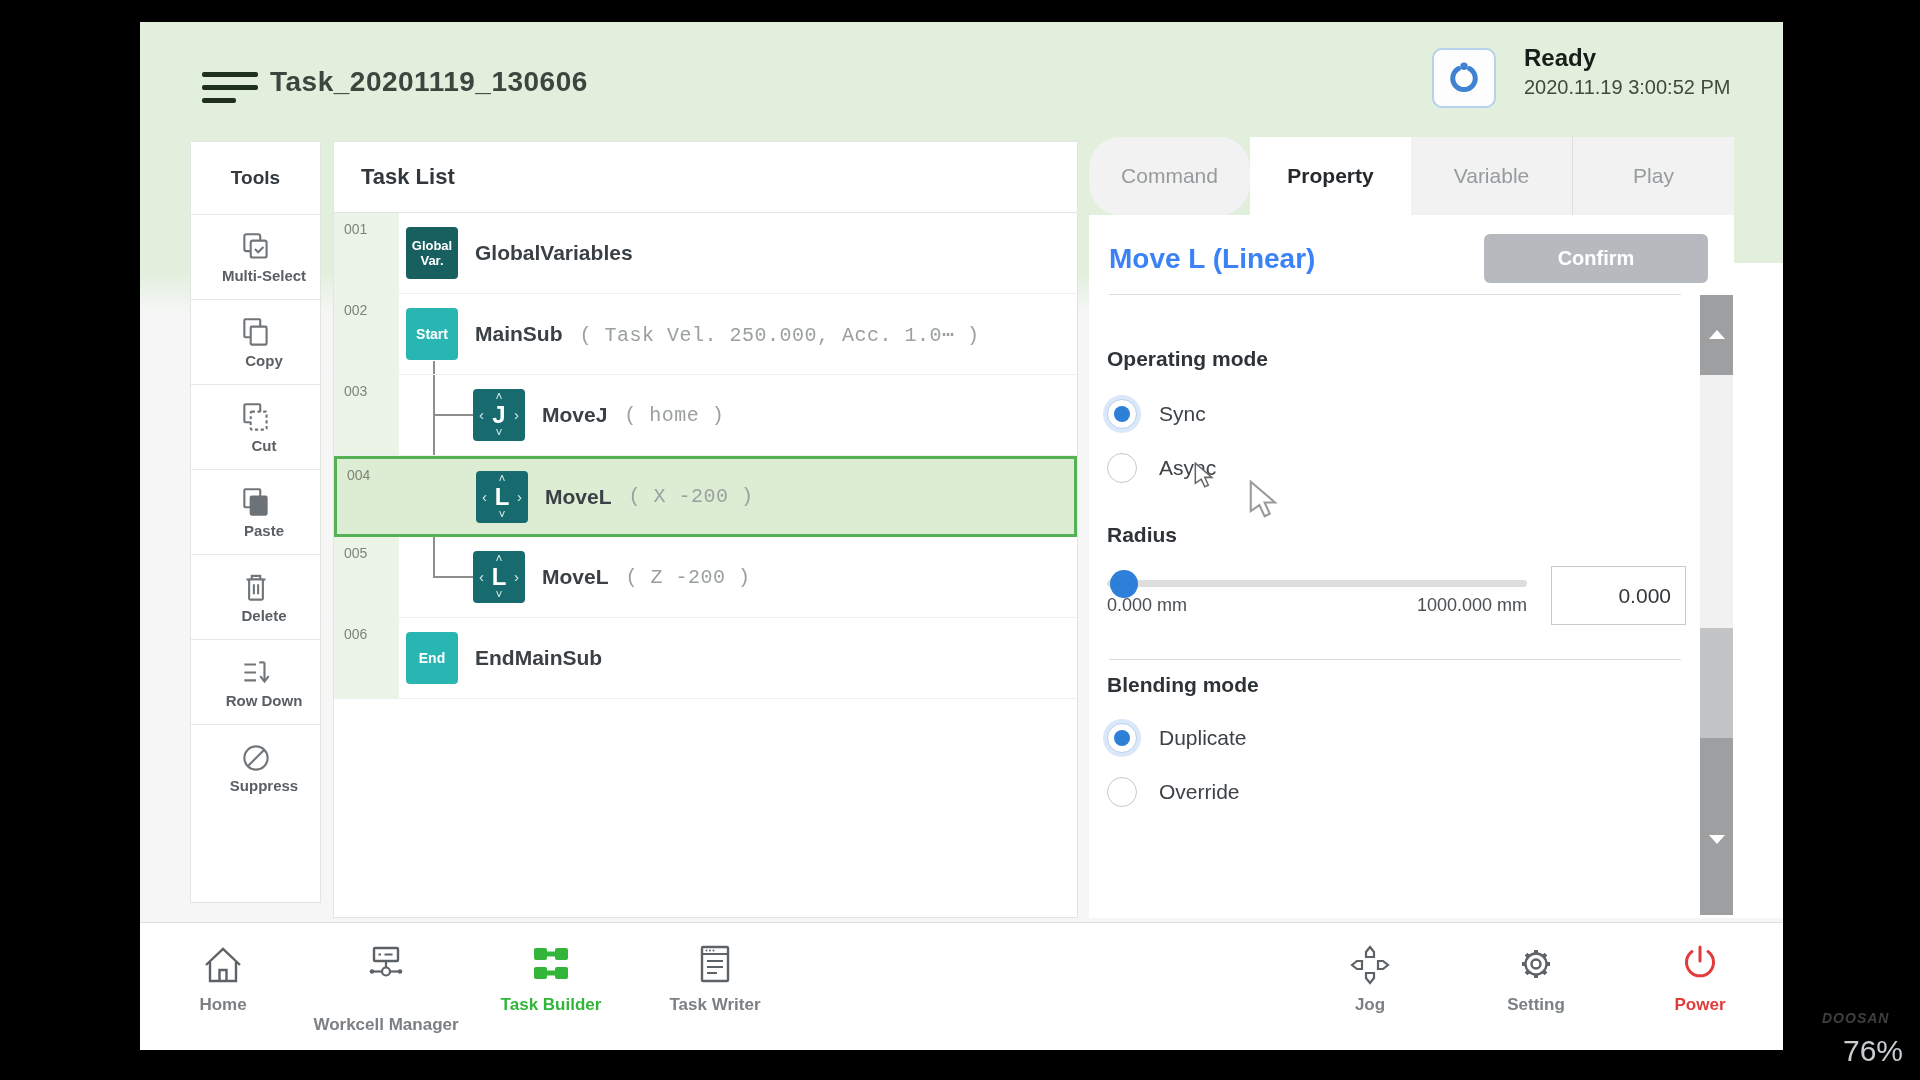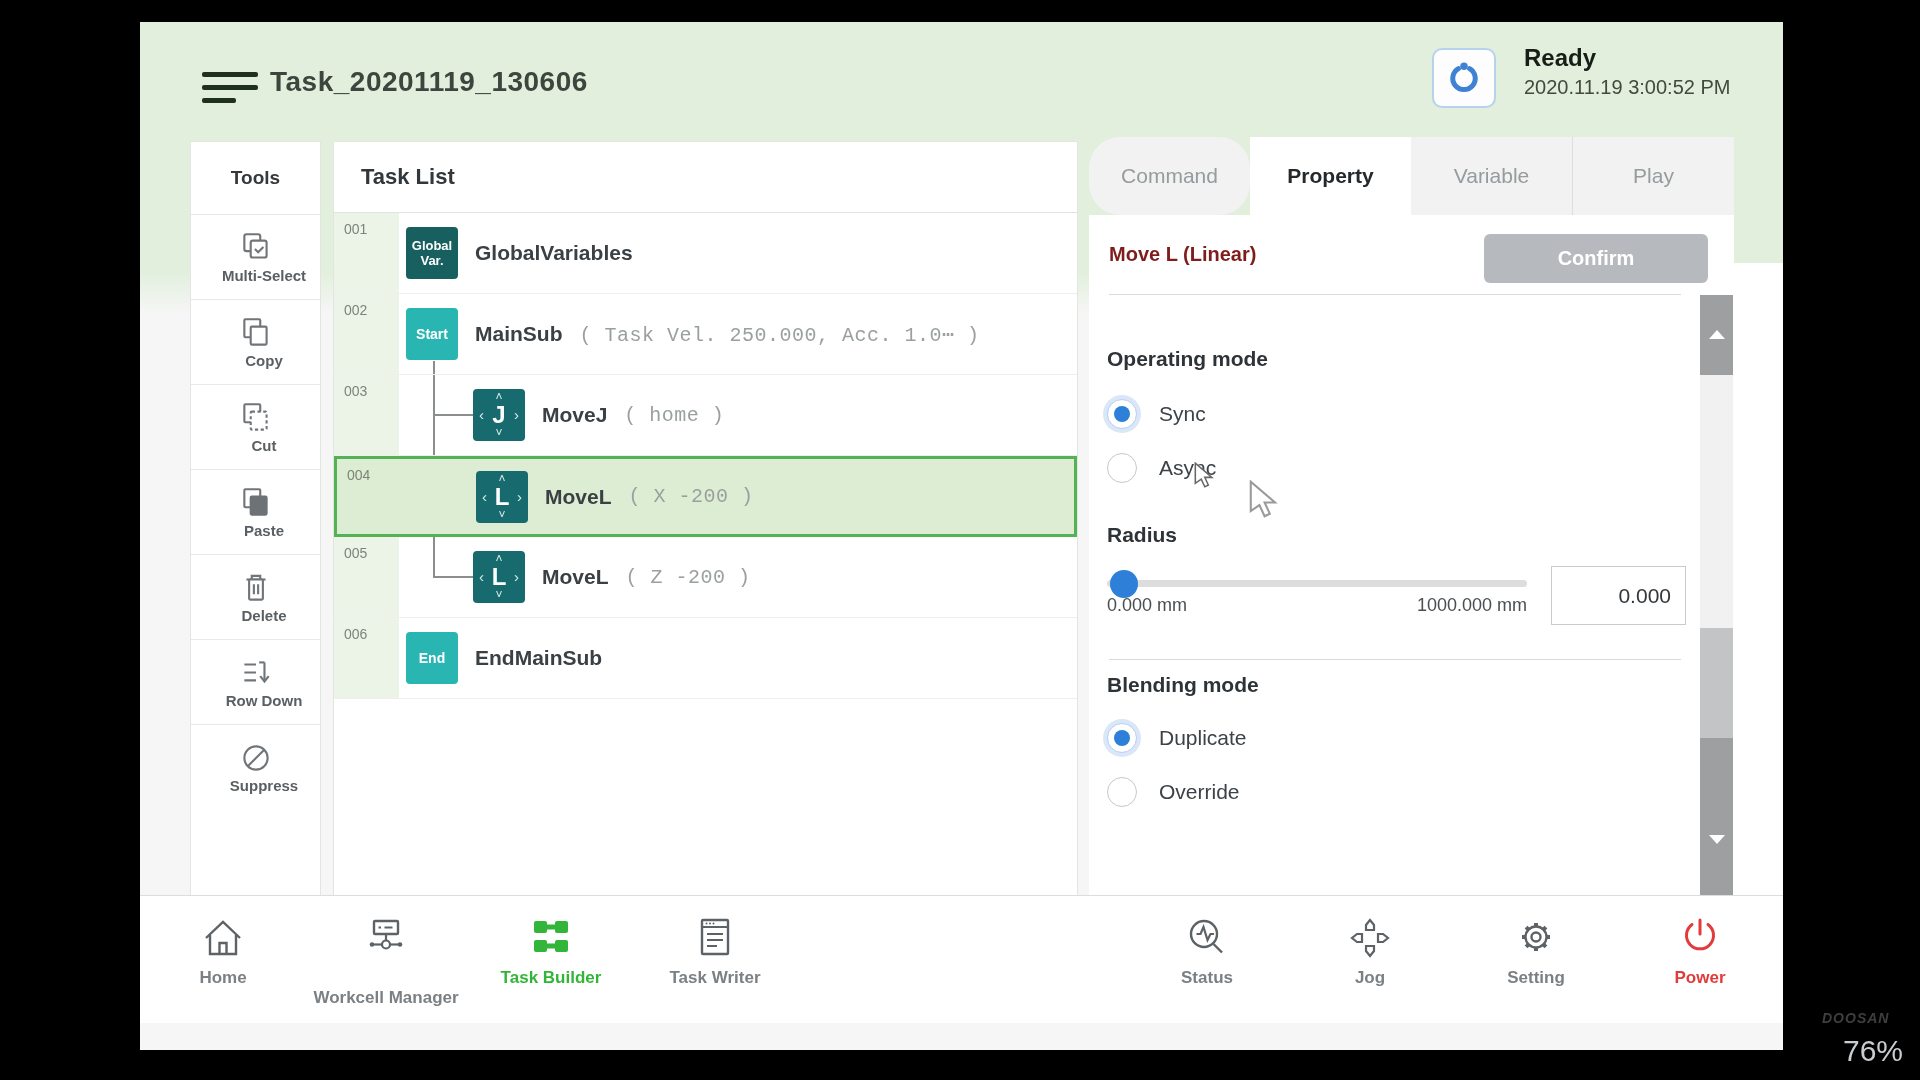--- a/index.html
+++ b/index.html
@@ -65,21 +65,21 @@
 
   
   .tabs { position:absolute; left:949px; top:115px; width:645px; height:78px; display:flex; z-index:1; }
   .tab { flex:1; display:flex; align-items:center; justify-content:center; font-size:21px;
          color:#969b9e; background:#f1f2f1; border-left:1px solid #dddfdd; cursor:pointer; }
   .tab:first-child { border-left:none;border-radius:31px; }
   .tab.active { background:#fff; color:#25292c; font-weight:bold; border-left:none; }
   .tab.active + .tab { border-left:none; }
   .rp-body { position:absolute; left:949px; top:193px; width:694px; height:703px; background:#fff; z-index:1; }
   .corner-green { position:absolute; left:645px; top:0; width:49px; height:48px; background:#e1efdc; }
-  .rp-title { position:absolute; left:20px; top:28px; font-size:20px; font-weight:bold; color:#7f1d1d; }
+  .rp-title { position:absolute; left:20px; top:28px; font-size:28px; font-weight:bold; color:#3b82f6; }
   .confirm-btn { position:absolute; left:395px; top:19px; width:224px; height:49px; background:#b6babf;
                  border:none; border-radius:6px; color:#fff; font-size:20px; font-weight:bold; cursor:pointer; }
   .rp-div { position:absolute; left:20px; width:572px; height:1px; background:#d9dbd9; }
   .sec-label { position:absolute; left:18px; font-size:21px; font-weight:bold; color:#2e3337; }
   .radio-row { position:absolute; left:18px; display:flex; align-items:center; cursor:pointer; }
   .radio { width:30px; height:30px; border-radius:50%; background:#fff; border:1px solid #c6c8c9;
            display:flex; align-items:center; justify-content:center; }
   .radio.sel { border:1px solid #b9cfe8; box-shadow:0 0 0 4px rgba(120,170,230,0.28); }
   .radio.sel .dot { width:16px; height:16px; border-radius:50%; background:#2e7fd7; }
   .radio-label { font-size:21px; color:#3c4247; margin-left:22px; }
@@ -96,21 +96,21 @@
   .sb-seg { position:absolute; left:0; width:33px; }
   .sb-dark { background:#9d9fa0; }
   .sb-mid  { background:#c3c4c5; }
   .tri-up { position:absolute; left:9px; width:0; height:0; border-left:8px solid transparent;
             border-right:8px solid transparent; border-bottom:9px solid #fff; }
   .tri-dn { position:absolute; left:9px; width:0; height:0; border-left:8px solid transparent;
             border-right:8px solid transparent; border-top:9px solid #fff; }
   .cursor { position:absolute; z-index:5; }
 
   
-  .bottom-nav { position:absolute; left:0; top:873px; width:1643px; height:128px; background:#fff;
+  .bottom-nav { position:absolute; left:0; top:900px; width:1643px; height:128px; background:#fff;
                 border-top:1px solid #dcdedc; z-index:3; }
   .nav-item { position:absolute; top:0; width:170px; height:128px; display:flex; flex-direction:column;
               align-items:center; cursor:pointer; }
   .nav-item svg { margin-top:18px; }
   .nav-label { margin-top:6px; font-size:17px; font-weight:bold; color:#7b8084; white-space:nowrap; }
   .nav-item.active .nav-label { color:#33b53a; }
   .nav-item.danger .nav-label { color:#e23b3b; }
 
   
   .watermark { position:absolute; left:1822px; top:1010px; font-size:14px; font-weight:bold;
@@ -387,28 +387,20 @@
     <div class="nav-item" style="left:490px;">
       <svg width="48" height="48" viewBox="0 0 48 48">
         <rect x="11" y="6" width="26" height="34" rx="1" fill="none" stroke="#5d6266" stroke-width="2.4"></rect>
         <path d="M11 13 H37" stroke="#5d6266" stroke-width="2"></path>
         <circle cx="15.5" cy="9.5" r="1" fill="#5d6266"></circle>
           <circle cx="19" cy="9.5" r="1" fill="#5d6266"></circle>
           <circle cx="22.5" cy="9.5" r="1" fill="#5d6266"></circle>
         <path d="M16 20 H32 M16 26 H32 M16 32 H26" stroke="#5d6266" stroke-width="2.2"></path>
       </svg>
       <div class="nav-label">Task Writer</div>
-    </div>
-    <div class="nav-item" style="left:982px;">
-      <svg width="48" height="48" viewBox="0 0 48 48">
-        <circle cx="21" cy="20" r="13" fill="none" stroke="#5d6266" stroke-width="2.4"></circle>
-        <path d="M13.5 20 h4 l3 -7 l4 13 l3 -6 h3.5" fill="none" stroke="#5d6266" stroke-width="2.2"></path>
-        <path d="M30.5 30 L39 38.5" stroke="#5d6266" stroke-width="2.4"></path>
-      </svg>
-      <div class="nav-label">Status</div>
     </div>
     <div class="nav-item" style="left:1145px;">
       <svg width="48" height="48" viewBox="0 0 48 48">
         <path d="M20 16 v-5 l4 -5 l4 5 v5 z" fill="none" stroke="#5d6266" stroke-width="2.2"></path>
         <path d="M20 32 v5 l4 5 l4 -5 v-5 z" fill="none" stroke="#5d6266" stroke-width="2.2"></path>
         <path d="M16 20 h-5 l-5 4 l5 4 h5 z" fill="none" stroke="#5d6266" stroke-width="2.2"></path>
         <path d="M32 20 h5 l5 4 l-5 4 h-5 z" fill="none" stroke="#5d6266" stroke-width="2.2"></path>
       </svg>
       <div class="nav-label">Jog</div>
     </div>

